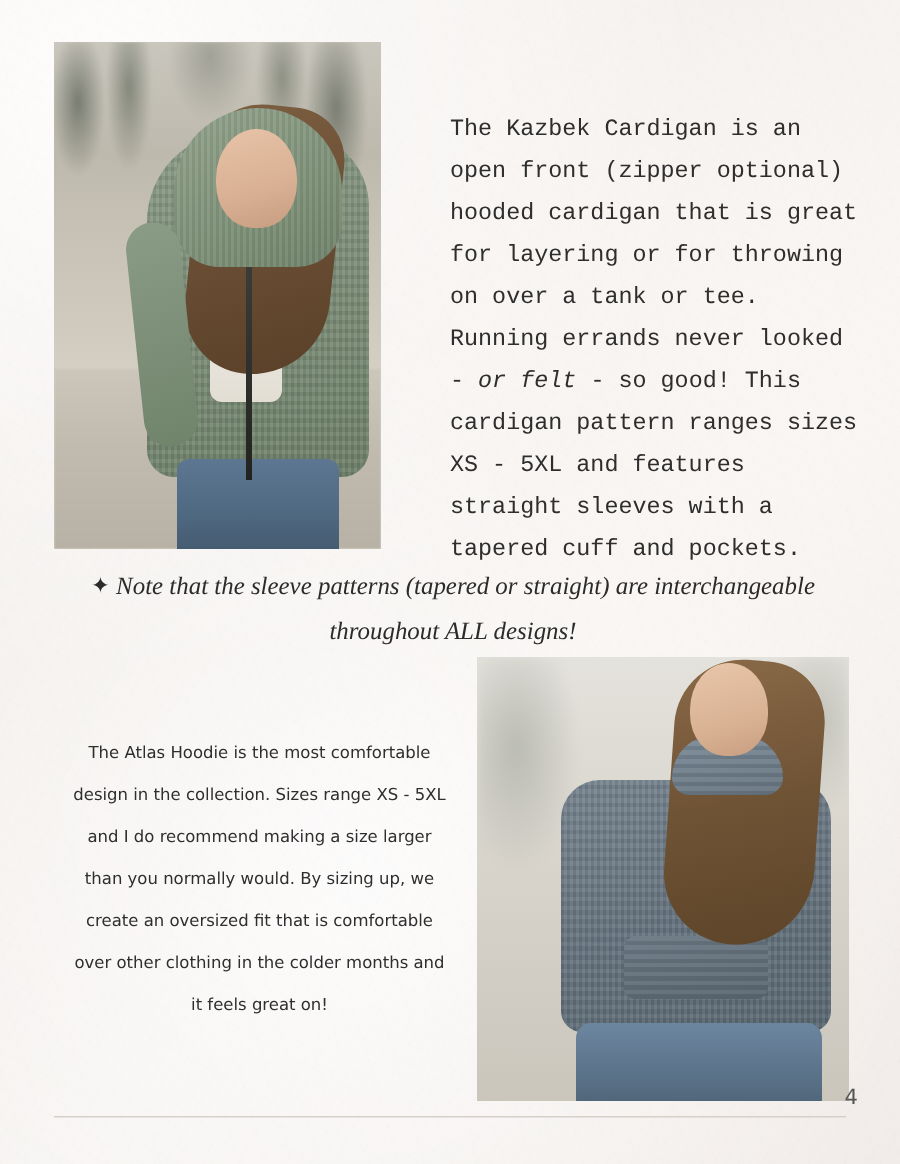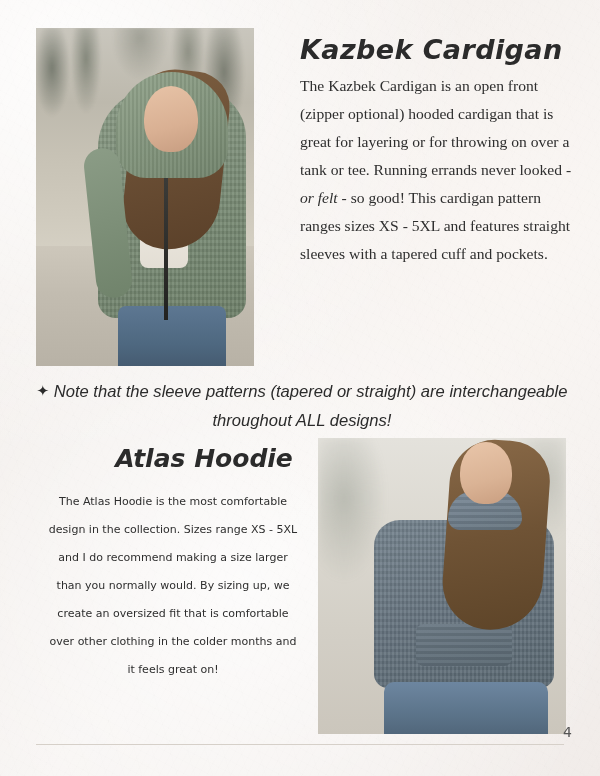--- a/index.html
+++ b/index.html
@@ -139,35 +139,35 @@
     font-weight: bold;
     font-size: 27px;
     letter-spacing: 0.4px;
     color: #2b2b2b;
   }
   .kazbek-body {
     position: absolute;
     left: 300px;
     top: 72px;
     width: 272px;
-    font-family: Liberation Serif, serif;
+    font-family: Liberation Mono, monospace;
     font-size: 15.6px;
     line-height: 28px;
     color: #2e2e2e;
   }
   .kazbek-body em { font-style: italic; }
 
   
   .note {
     position: absolute;
     left: 30px;
     top: 376px;
     width: 544px;
     text-align: center;
-    font-family: Liberation Sans, sans-serif;
+    font-family: Liberation Serif, serif;
     font-style: italic;
     font-size: 16.6px;
     line-height: 29px;
     color: #2b2b2b;
   }
   .note .star {
     font-style: normal;
     font-size: 15px;
     vertical-align: 1px;
   }
@@ -311,35 +311,33 @@
     <div class="cardigan"></div>
     <div class="jeans"></div>
     <div class="shirt"></div>
     <div class="hair"></div>
     <div class="hood"></div>
     <div class="face"></div>
     <div class="zipper"></div>
     <div class="arm"></div>
   </div>
 
-  <div class="kazbek-title">Kazbek Cardigan</div>
 
   <div class="kazbek-body"><span>The Kazbek Cardigan is an open front (zipper optional) hooded cardigan that is great for layering or for throwing on over a tank or tee. Running errands never looked - </span><em>or felt</em><span> - so good! This cardigan pattern ranges sizes XS - 5XL and features straight sleeves with a tapered cuff and pockets.</span></div>
 
   <div class="note"><span class="star">✦</span> <span>Note that the sleeve patterns (tapered or straight) are interchangeable throughout ALL designs!</span></div>
 
   <div class="atlas-photo">
     <div class="bg"></div>
     <div class="bg-blur"></div>
     <div class="a-body"></div>
     <div class="a-jeans"></div>
     <div class="a-pocket"></div>
     <div class="a-hair"></div>
     <div class="a-collar"></div>
     <div class="a-face"></div>
   </div>
 
-  <div class="atlas-title">Atlas Hoodie</div>
   <div class="atlas-body">The Atlas Hoodie is the most comfortable design in the collection. Sizes range XS - 5XL and I do recommend making a size larger than you normally would. By sizing up, we create an oversized fit that is comfortable over other clothing in the colder months and it feels great on!</div>
 
   <div class="page-number">4</div>
   <div class="footer-rule"></div>
 </div>
 
 </body></html>

